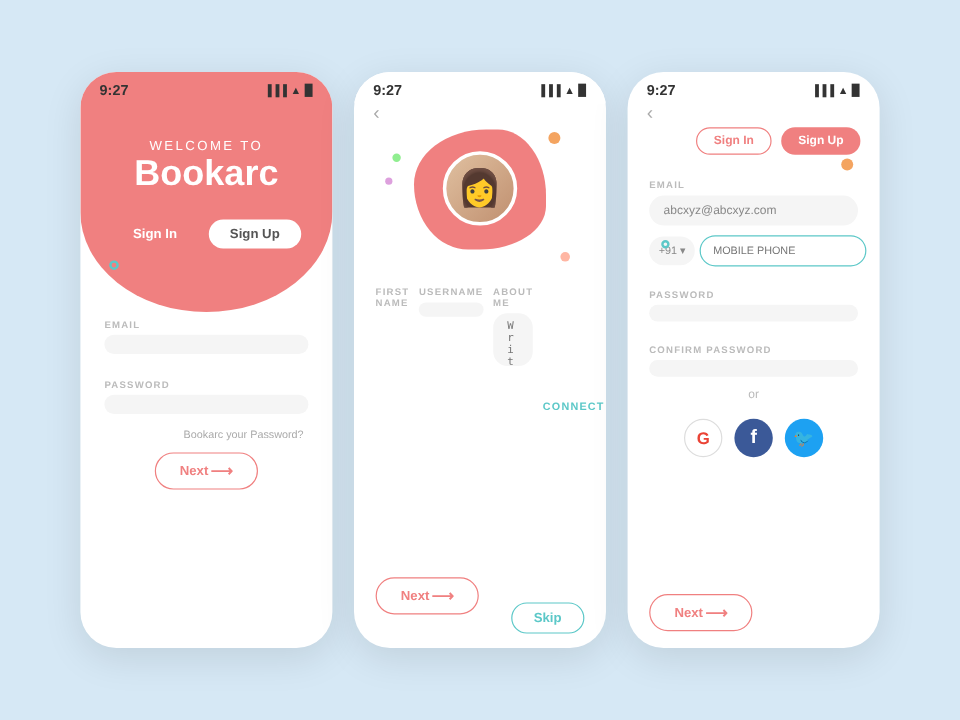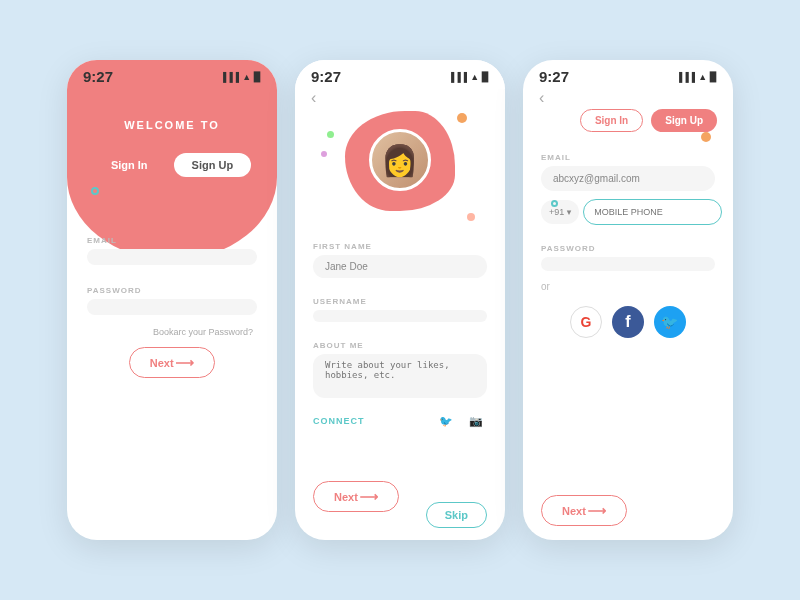--- a/index.html
+++ b/index.html
@@ -32,21 +32,21 @@
       display: flex;
       justify-content: space-between;
       align-items: center;
       padding: 8px 16px 4px;
       font-size: 10px;
       font-weight: 600;
       color: #333;
       position: relative;
       z-index: 10;
     }
-    .status-bar .time { font-size: 15px; font-weight: 700; text-align: center; }
+    .status-bar .time { font-size: 12px; font-weight: 700; text-align: center; }
     .status-icons { display: flex; gap: 3px; align-items: center; font-size: 9px; }
 
     
     .phone1 .top-blob {
       position: absolute;
       top: 0; left: 0; right: 0;
       height: 200px;
       background: #f08080;
       border-radius: 0 0 60% 60% / 0 0 50% 50%;
       z-index: 0;
@@ -59,21 +59,21 @@
       flex-direction: column;
       align-items: center;
       padding-top: 30px;
     }
     .phone1 .welcome-text {
       text-align: center;
       margin-bottom: 6px;
     }
     .phone1 .welcome-text .welcome-to {
       font-size: 11px;
-      font-weight: 700;
+      font-weight: 400;
       letter-spacing: 2px;
       color: #fff;
       text-transform: uppercase;
     }
     .phone1 .welcome-text .bookarc {
       font-size: 30px;
       font-weight: 700;
       color: #fff;
       line-height: 1.1;
     }
@@ -219,21 +219,21 @@
       text-align: center;
       color: #f08080;
       font-size: 14px;
       font-weight: 600;
       margin: 4px 0 8px;
     }
     .phone2 .profile-form {
       padding: 0 18px;
       flex: 1;
       display: flex;
-      flex-direction: column;
+      flex-direction: row;
       gap: 8px;
     }
     .form-row {
       display: flex;
       flex-direction: column;
       gap: 2px;
     }
     .form-row .input-label { color: #bbb; font-size: 8px; letter-spacing: 1px; margin-top: 11px; }
     .form-row .input-value {
       background: #f5f5f5;
@@ -363,20 +363,21 @@
     .mobile-input {
       background: #fff;
       border: 1.5px solid #5cc8c8;
       border-radius: 16px;
       padding: 7px 10px;
       font-size: 9px;
       color: #ccc;
       flex: 1;
     }
     .or-divider {
+      text-align: center;
       font-size: 10px;
       color: #bbb;
       margin: 2px 0;
     }
     .social-login-row {
       display: flex;
       justify-content: center;
       gap: 10px;
       margin: 4px 0;
     }
@@ -408,20 +409,21 @@
     <span class="time">9:27</span>
     <div class="status-icons">
       <span>▐▐▐</span>
       <span>▲</span>
       <span>▉</span>
     </div>
   </div>
   <div class="content">
     <div class="welcome-text">
       <div class="welcome-to">WELCOME TO</div>
+      <div class="bookarc">Bookarc</div>
     </div>
     <div class="auth-buttons">
       <button class="btn-signin">Sign In</button>
       <button class="btn-signup">Sign Up</button>
     </div>
     <div class="dot-teal"></div>
     <div class="form-area">
       <div class="form-row">
         <div class="input-label">EMAIL</div>
         <div class="input-field"></div>
@@ -457,21 +459,20 @@
       <div class="dot-purple"></div>
       <div class="dot-peach"></div>
     </div>
     <div class="profile-avatar">
       <span class="avatar-face">👩</span>
     </div>
   </div>
   <div class="profile-form">
     <div class="form-row">
       <div class="input-label">FIRST NAME</div>
-      <div class="input-value" style="background:#f5f5f5;border-radius:16px;padding:6px 12px;font-size:10px;color:#888;">Jane Doe</div>
     </div>
     <div class="form-row">
       <div class="input-label">USERNAME</div>
       <div class="input-value" style="background:#f5f5f5;border-radius:16px;padding:6px 12px;font-size:10px;color:#bbb;"></div>
     </div>
     <div class="form-row">
       <div class="input-label">ABOUT ME</div>
       <textarea class="about-textarea" placeholder="Write about your likes, hobbies, etc." style=""></textarea>
     </div>
     <div class="connect-section">
@@ -503,30 +504,34 @@
   <div class="phone3-dot-orange"></div>
   <div class="back-arrow">‹</div>
   <div class="auth-btns-row">
     <button class="btn-signin-outline">Sign In</button>
     <button class="btn-signup-pink">Sign Up</button>
   </div>
   <div class="phone3-dot-teal"></div>
   <div class="form-area3">
     <div class="form-row">
       <div class="input-label">EMAIL</div>
-      <div style="background:#f5f5f5;border-radius:16px;padding:7px 12px;font-size:10px;color:#888;">abcxyz@gmail.com</div>
+      <div style="background:#f5f5f5;border-radius:16px;padding:7px 12px;font-size:10px;color:#888;">abcxyz@abcxyz.com</div>
     </div>
     <div class="form-row">
       <div class="phone-row-input">
         <div class="country-code">+91 ▾</div>
         <input class="mobile-input" type="text" placeholder="MOBILE PHONE" style="">
       </div>
     </div>
     <div class="form-row">
       <div class="input-label">PASSWORD</div>
+      <div style="background:#f5f5f5;border-radius:16px;padding:7px 12px;font-size:10px;color:#bbb;"></div>
+    </div>
+    <div class="form-row">
+      <div class="input-label">CONFIRM PASSWORD</div>
       <div style="background:#f5f5f5;border-radius:16px;padding:7px 12px;font-size:10px;color:#bbb;"></div>
     </div>
     <div class="or-divider">or</div>
     <div class="social-login-row">
       <button class="social-btn-circle google-btn">G</button>
       <button class="social-btn-circle facebook-btn">
         <span style="font-size:16px;font-weight:700;">f</span>
       </button>
       <button class="social-btn-circle twitter-btn">
         <span>🐦</span>

